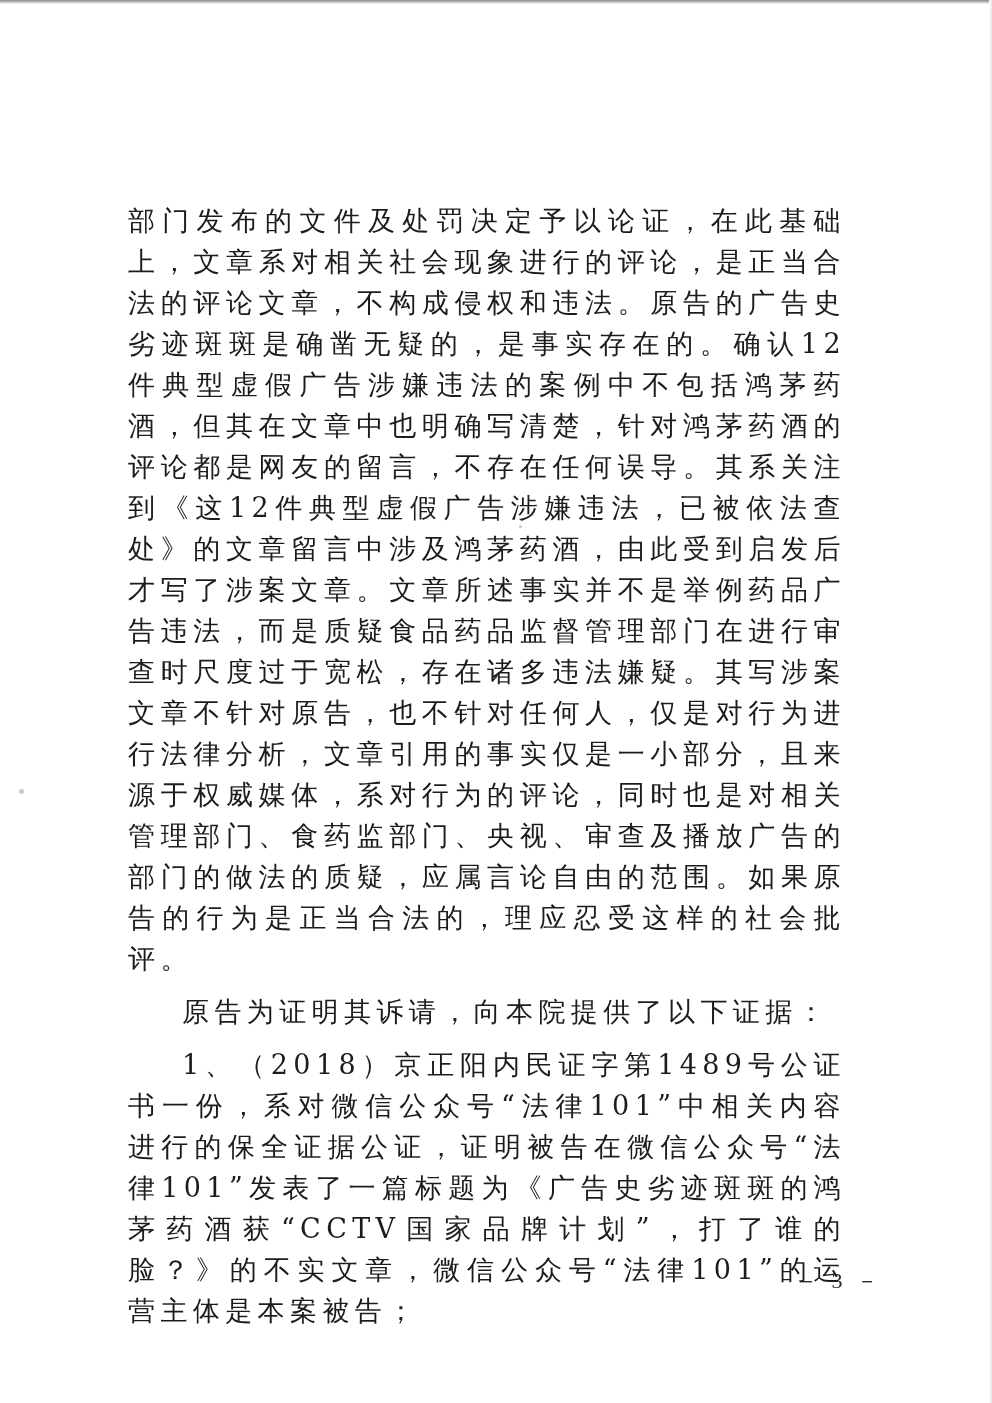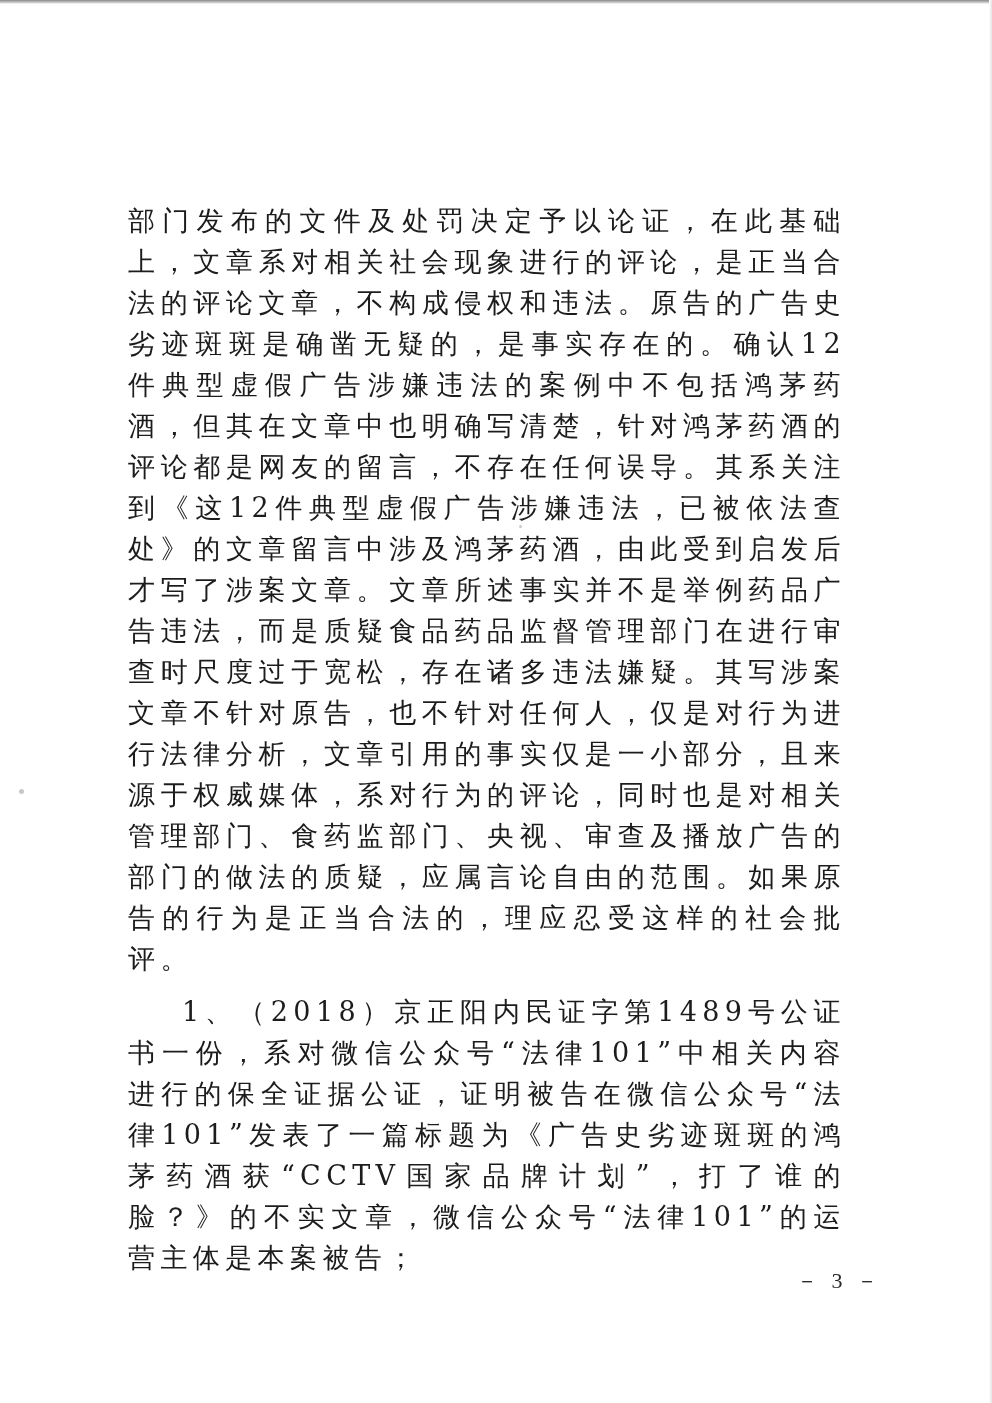--- a/index.html
+++ b/index.html
@@ -68,17 +68,18 @@
 </head>
 <body>
 
 <div class="scan-edge-top"></div>
 <div class="scan-edge-right"></div>
 <div class="speck" style="left:19px; top:789px; width:5px; height:5px;"></div>
 <div class="speck" style="left:519px; top:525px; width:3px; height:3px;"></div>
 
 <main class="page-body">
   <p class="para">部门发布的文件及处罚决定予以论证，在此基础上，文章系对相关社会现象进行的评论，是正当合法的评论文章，不构成侵权和违法。原告的广告史劣迹斑斑是确凿无疑的，是事实存在的。确认12件典型虚假广告涉嫌违法的案例中不包括鸿茅药酒，但其在文章中也明确写清楚，针对鸿茅药酒的评论都是网友的留言，不存在任何误导。其系关注到《这12件典型虚假广告涉嫌违法，已被依法查处》的文章留言中涉及鸿茅药酒，由此受到启发后才写了涉案文章。文章所述事实并不是举例药品广告违法，而是质疑食品药品监督管理部门在进行审查时尺度过于宽松，存在诸多违法嫌疑。其写涉案文章不针对原告，也不针对任何人，仅是对行为进行法律分析，文章引用的事实仅是一小部分，且来源于权威媒体，系对行为的评论，同时也是对相关管理部门、食药监部门、央视、审查及播放广告的部门的做法的质疑，应属言论自由的范围。如果原告的行为是正当合法的，理应忍受这样的社会批评。</p>
+  <p class="para indent">原告为证明其诉请，向本院提供了以下证据：</p>
   <p class="para indent">1、（2018）京正阳内民证字第1489号公证书一份，系对微信公众号“法律101”中相关内容进行的保全证据公证，证明被告在微信公众号“法律101”发表了一篇标题为《广告史劣迹斑斑的鸿茅药酒获“CCTV国家品牌计划”，打了谁的脸？》的不实文章，微信公众号“法律101”的运营主体是本案被告；</p>
 
 </main>
 
 <div class="page-number">－ 3 －</div>
 
 </body></html>

